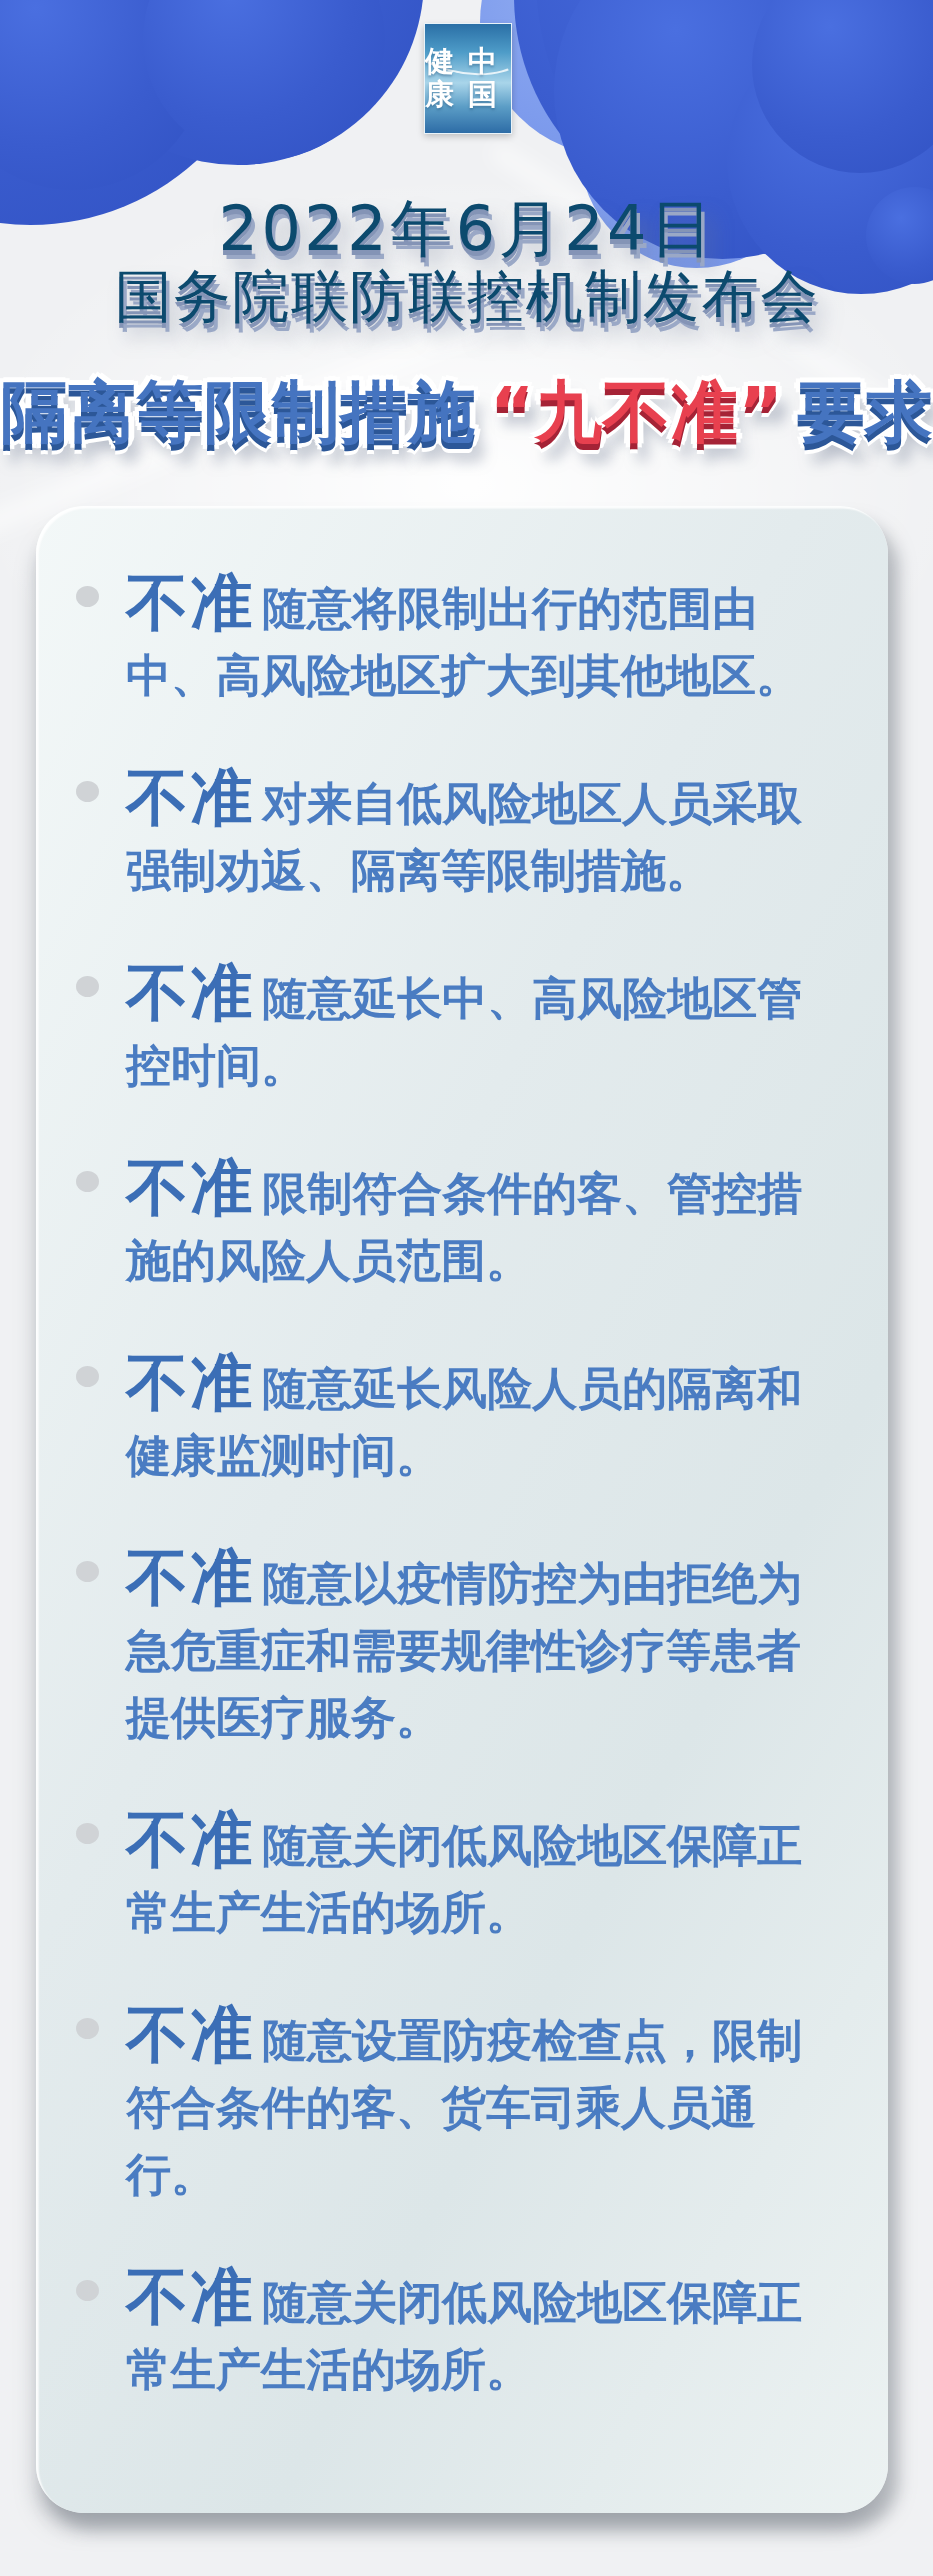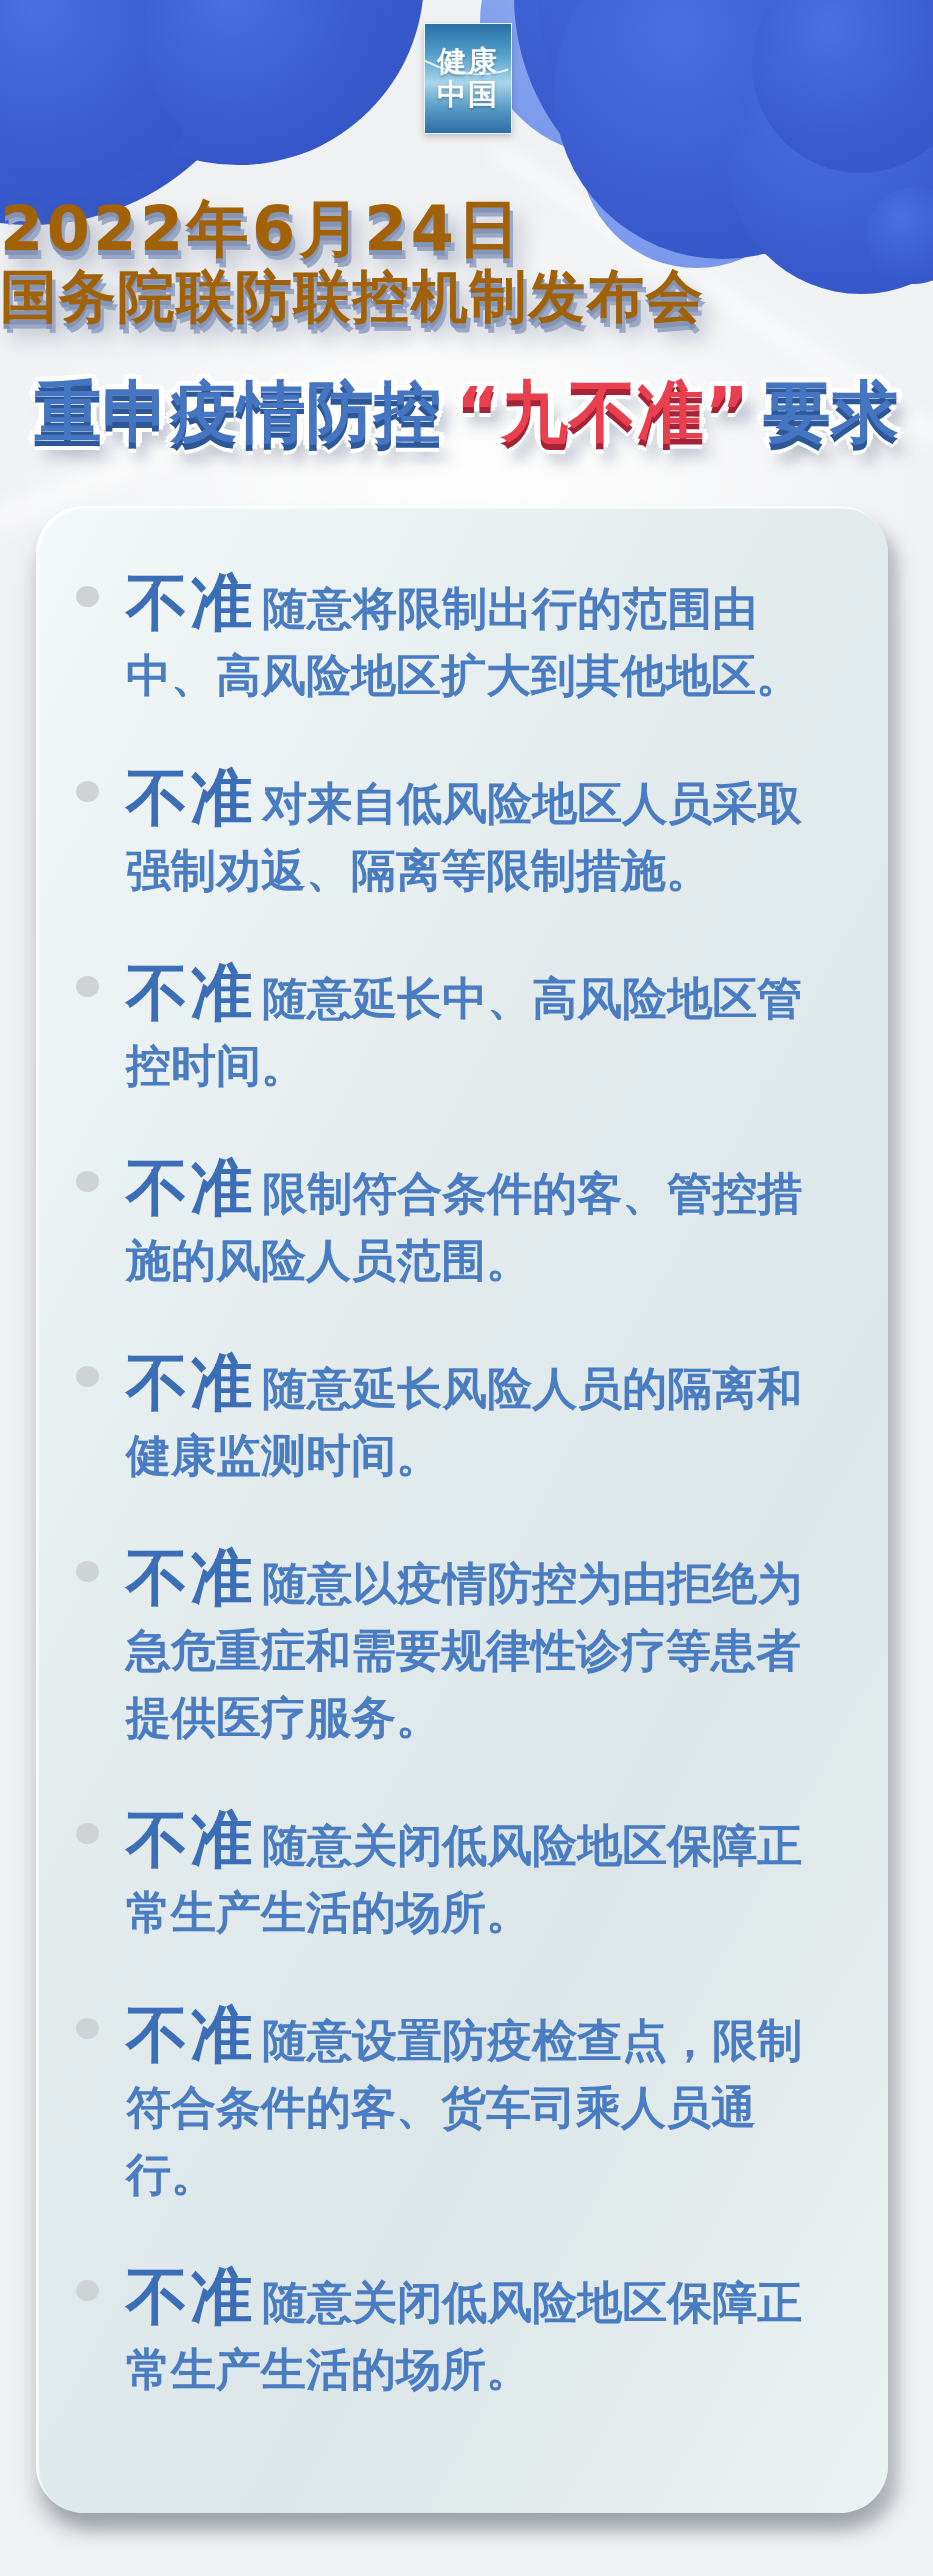--- a/index.html
+++ b/index.html
@@ -40,37 +40,37 @@
   .cr-d3{right:43px;top:-78px;width:337px;height:337px;}
   .cr-d4{right:-61px;top:26px;width:268px;height:268px;}
   .cr-d5{left:752px;top:-43px;width:216px;height:216px;}
   .cr-dot{right:-29px;top:187px;width:97px;height:97px;}
 
   
   .logo{
     position:absolute;left:424px;top:22.5px;width:86px;height:109px;z-index:4;
     background:linear-gradient(180deg,#2a6fa6 0%,#4e9cc8 26%,#a9d5ea 54%,#5b9dc6 76%,#2d6ca6 100%);
     border:1.7px solid #e9f3f9;box-shadow:0 2.6px 7px rgba(0,0,0,.22);
-    display:flex;flex-direction:column;align-items:center;justify-content:center;
+    display:flex;flex-direction:row;align-items:center;justify-content:center;
     color:#fff;font-weight:700;font-size:29px;line-height:1.15;letter-spacing:1.7px;
     overflow:hidden;
   }
   .logo::before,.logo::after{
     content:"";position:absolute;border:2.6px solid rgba(255,255,255,.75);
     border-color:transparent transparent rgba(255,255,255,.8) transparent;
     border-radius:50%;
   }
   .logo::before{width:138px;height:78px;left:-35px;top:-33px;transform:rotate(14deg);}
   .logo::after{width:164px;height:95px;left:-43px;top:55px;transform:rotate(-8deg);}
   .logo span{position:relative;z-index:2;text-shadow:0 1.7px 2.6px rgba(20,60,100,.35);}
 
   
   .h3d{
-    position:absolute;left:0;width:100%;z-index:3;
-    color:#a16207;font-weight:700;margin:0;
+    position:absolute;left:0;width:100%;text-align:center;z-index:3;
+    color:#0c4a6e;font-weight:400;margin:0;
     text-shadow:
       0 5.2px 0 #8494b6,
       3.5px 8.6px 0 #9aa8c6,
       10.4px 15.6px 19px rgba(110,122,146,.55);
   }
   .date-line{top:187px;font-size:62px;letter-spacing:3.5px;}
   .org-line{top:259px;font-size:57px;letter-spacing:1.7px;}
 
   
   .subtitle{
@@ -143,21 +143,21 @@
 <div class="cloud dark cr-d5"></div>
 <div class="cloud dark cr-dot"></div>
 
 <div class="logo">
   <span>健康</span>
   <span>中国</span>
 </div>
 
 <h1 class="h3d date-line">2022年6月24日</h1>
 <h2 class="h3d org-line">国务院联防联控机制发布会</h2>
-<h3 class="subtitle"><span>重申疫情防控</span><span class="hl">“九不准”</span><span>要求</span></h3>
+<h3 class="subtitle"><span>隔离等限制措施</span><span class="hl">“九不准”</span><span>要求</span></h3>
 
 <section class="card">
 
   <div class="item">
     <span class="bullet"></span>
     <p class="txt"><b class="lead">不准</b><span>随意将限制出行的范围由中、高风险地区扩大到其他地区。</span></p>
   </div>
 
   <div class="item">
     <span class="bullet"></span>

